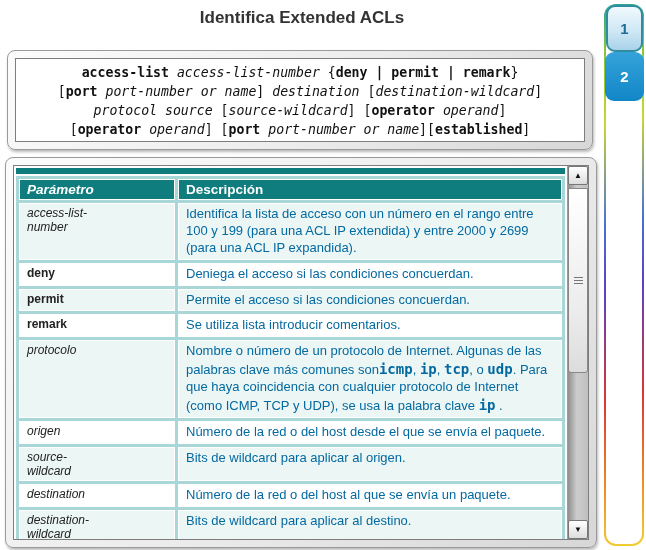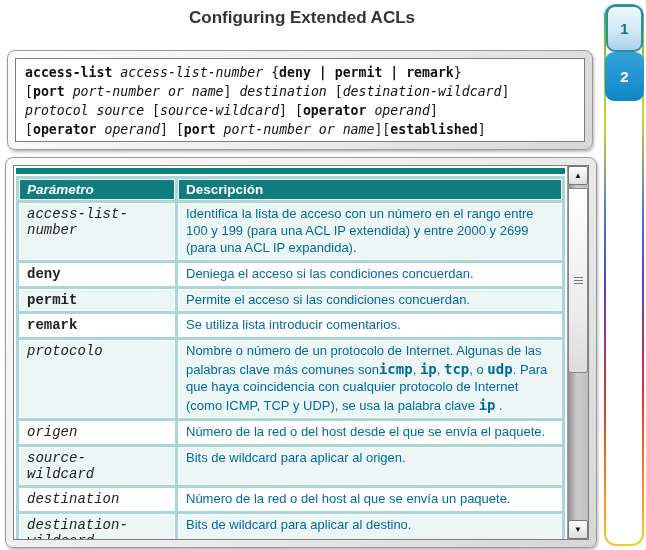--- a/index.html
+++ b/index.html
@@ -20,21 +20,21 @@
     background:linear-gradient(135deg,#fcfcfc 0%,#ececec 55%,#d7d7d7 100%);
     box-shadow:1px 2px 3px rgba(0,0,0,.28);
   }
   .panel-inner{
     position:absolute;inset:7px;background:#fff;border:1px solid #7d7d7d;
   }
 
   
   #code-panel{left:7px;top:50px;width:584px;height:98px;}
   #code-inner{padding:4px 9px;font-family:"DejaVu Sans Mono",monospace;
-    font-size:13.2px;line-height:19px;color:#111;white-space:nowrap;}
+    font-size:13.2px;line-height:19px;color:#111;white-space:nowrap;text-align:center;}
   .seg-b{font-weight:bold;font-style:normal;}
   .seg-i{font-style:italic;font-weight:normal;}
   .seg-p{font-weight:normal;font-style:normal;}
 
   
   #table-panel{left:5px;top:157px;width:590px;height:389px;}
   #table-inner{display:flex;overflow:hidden;}
   #table-wrap{flex:1;overflow:hidden;padding:2px;}
   #teal-strip{height:6px;background:#0f7d7d;margin-bottom:2px;}
 
@@ -44,21 +44,21 @@
     vertical-align:top;text-align:left;
   }
   #params th{
     background:#0f7d7d;color:#fff;font-size:13.5px;font-weight:bold;
     padding:3px 8px;
   }
   #params th.col-param{width:140px;font-style:italic;}
   #params td{background:#fff;padding:3px 8px;}
   #params tr.shade td{background:#ecf6f5;}
   td.param{
-    font-family:Liberation Mono, monospace;font-size:14px;
+    font-family:Liberation Sans, sans-serif;font-size:12px;
     white-space:pre-line;color:#222;padding:3px 6px;
   }
   td.desc{font-size:13px;line-height:1.3;color:#0369a1;}
   td.desc .seg-b,td.desc .seg-i{
     font-family:"DejaVu Sans Mono",monospace;font-size:14px;margin-top:28px;
   }
 
   
   #scrollbar{
     width:20px;position:relative;flex:0 0 20px;
@@ -104,21 +104,21 @@
     background:linear-gradient(#f0f9fd,#cfe8f5 55%,#a9d2ea);color:#1f6e96;
   }
   #tab-2{
     left:605px;top:52px;width:39px;height:49px;border-radius:9px;z-index:3;
     background:linear-gradient(180deg,#35a3da,#1186c7);color:#fff;
   }
 </style>
 </head>
 <body>
 
-<div id="page-title">Configuring Extended ACLs</div>
+<div id="page-title">Identifica Extended ACLs</div>
 
 <div id="code-panel" class="panel">
   <div id="code-inner" class="panel-inner">
       <div class="code-line"><span class="seg-b">access-list</span><span class="seg-p"> </span><span class="seg-i">access-list-number</span><span class="seg-p"> {</span><span class="seg-b">deny | permit | remark</span><span class="seg-p">}</span></div>
       <div class="code-line"><span class="seg-p">[</span><span class="seg-b">port</span><span class="seg-p"> </span><span class="seg-i">port-number or name</span><span class="seg-p">] </span><span class="seg-i">destination</span><span class="seg-p"> [</span><span class="seg-i">destination-wildcard</span><span class="seg-p">]</span></div>
       <div class="code-line"><span class="seg-i">protocol source</span><span class="seg-p"> [</span><span class="seg-i">source-wildcard</span><span class="seg-p">] [</span><span class="seg-b">operator</span><span class="seg-p"> </span><span class="seg-i">operand</span><span class="seg-p">]</span></div>
       <div class="code-line"><span class="seg-p">[</span><span class="seg-b">operator</span><span class="seg-p"> </span><span class="seg-i">operand</span><span class="seg-p">] [</span><span class="seg-b">port</span><span class="seg-p"> </span><span class="seg-i">port-number or name</span><span class="seg-p">][</span><span class="seg-b">established</span><span class="seg-p">]</span></div>
     </div>
 </div>
 

